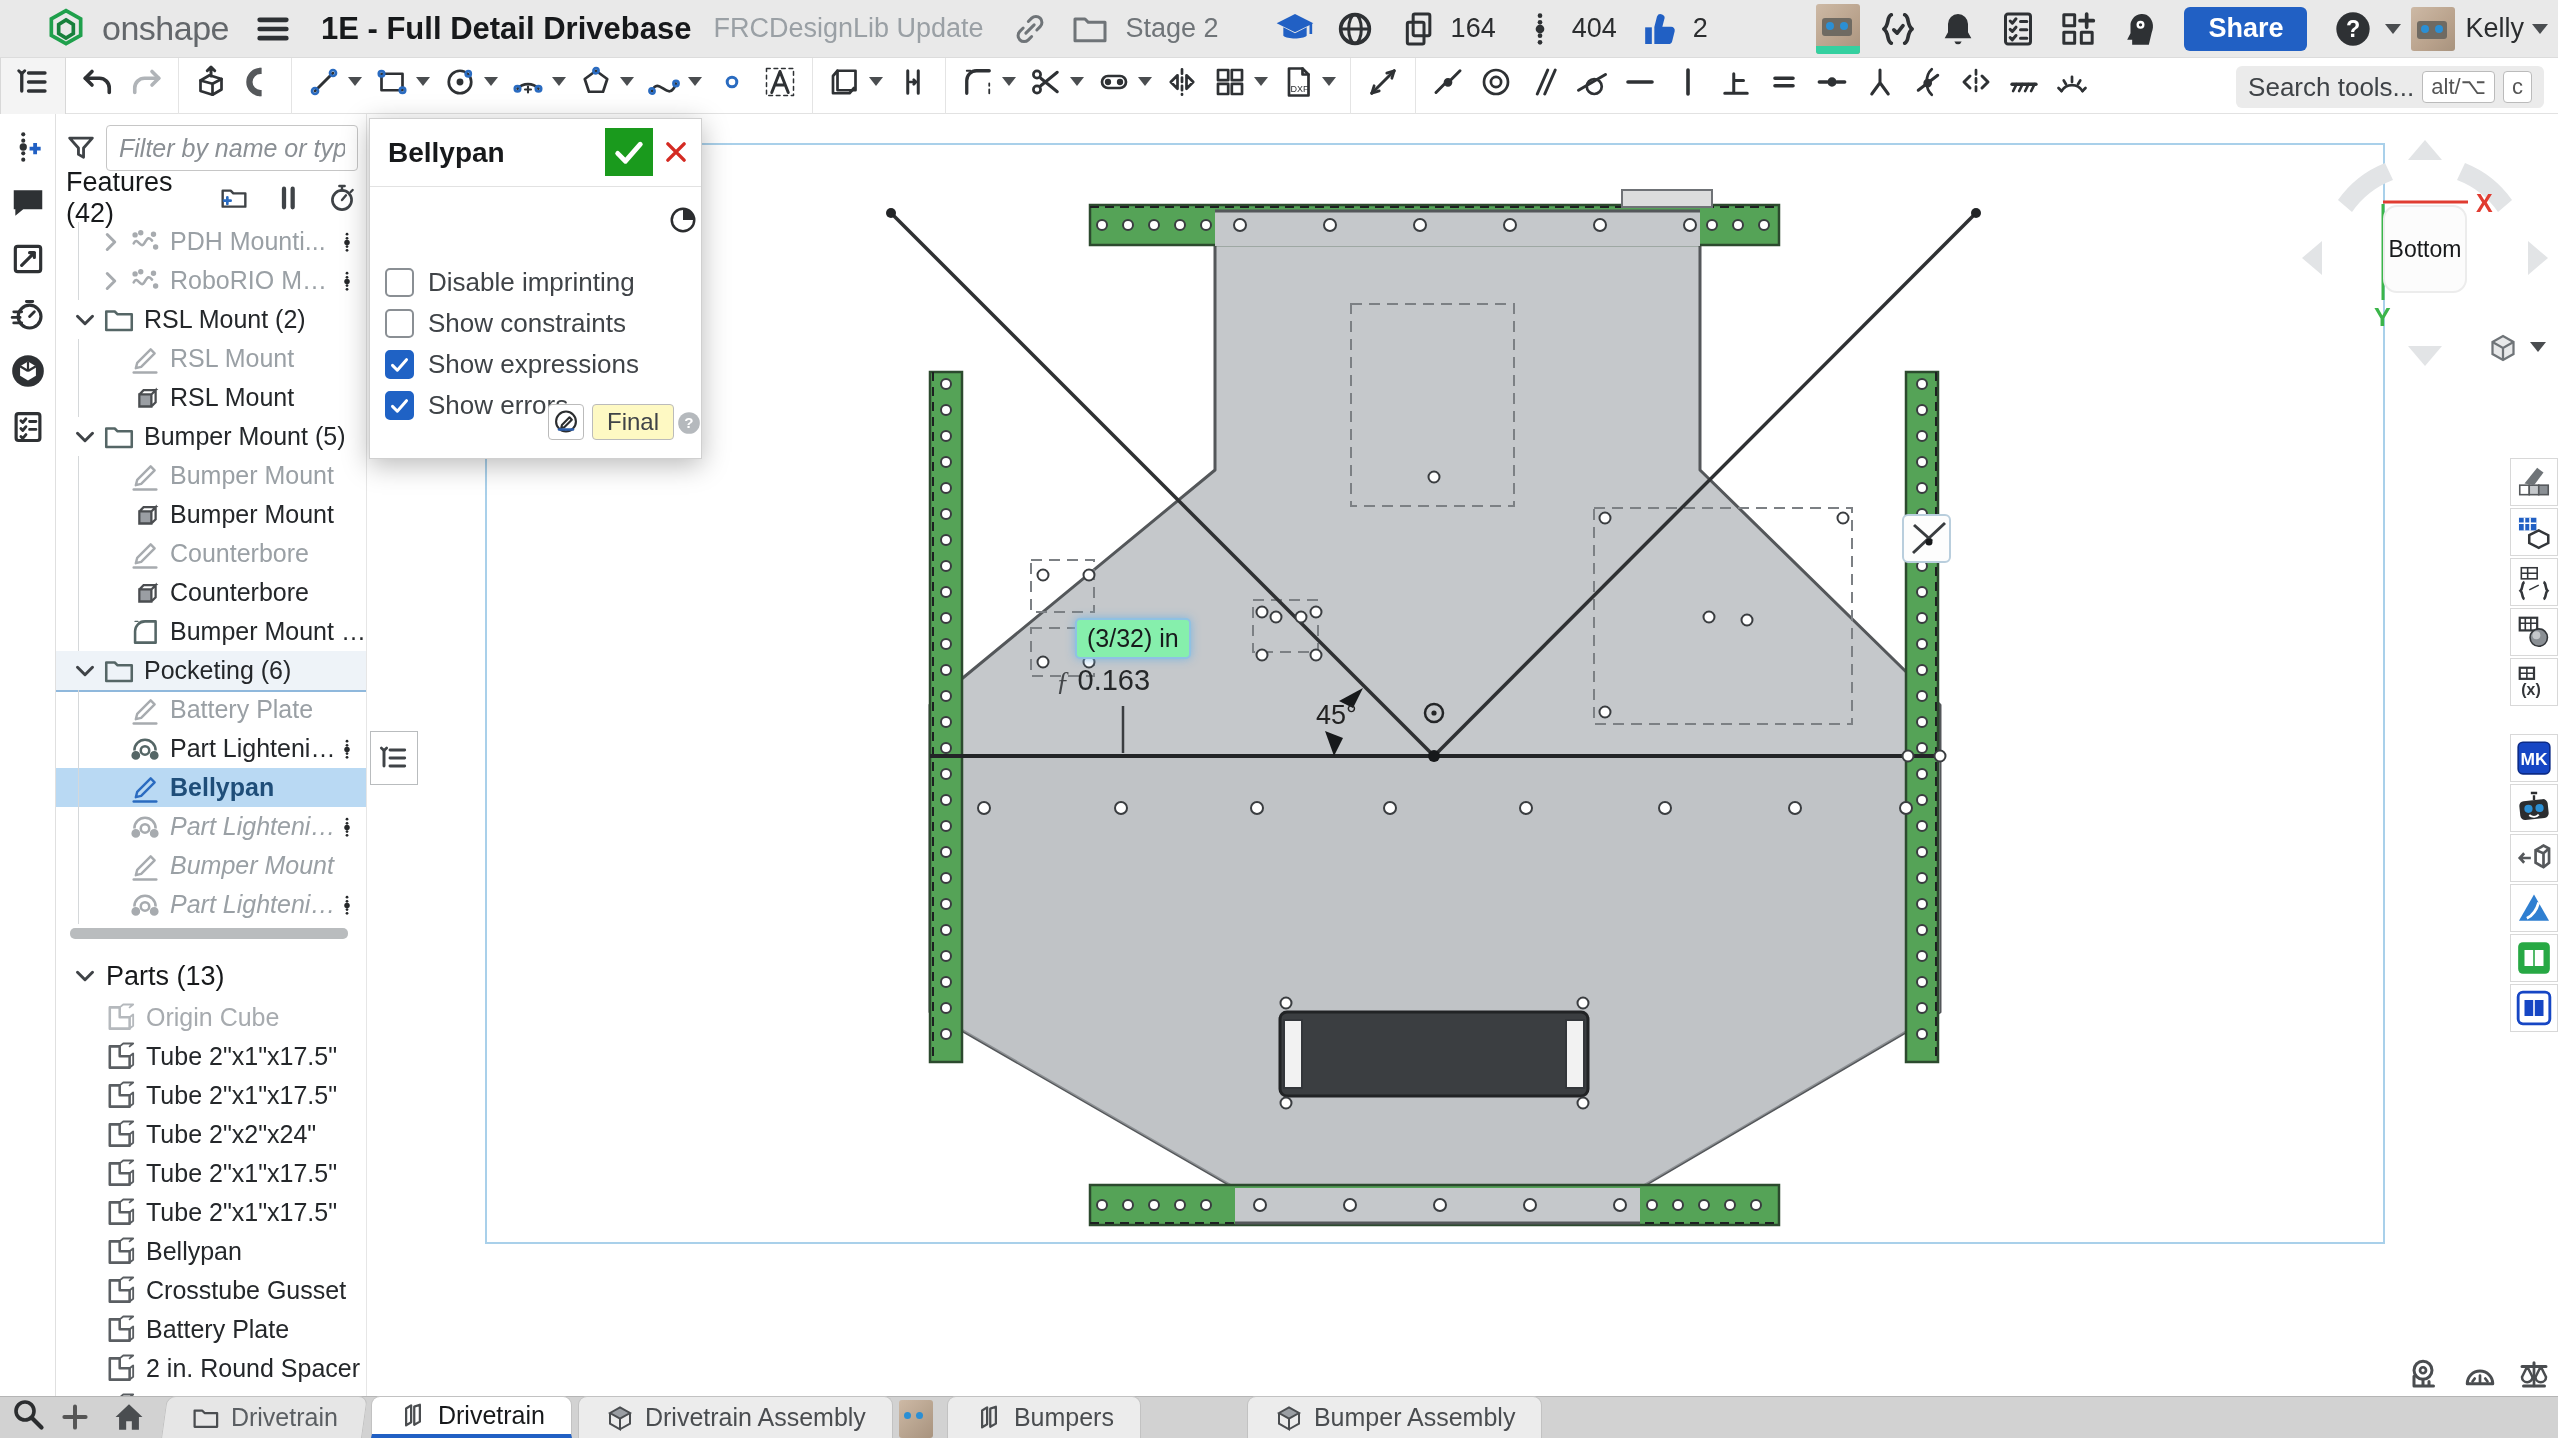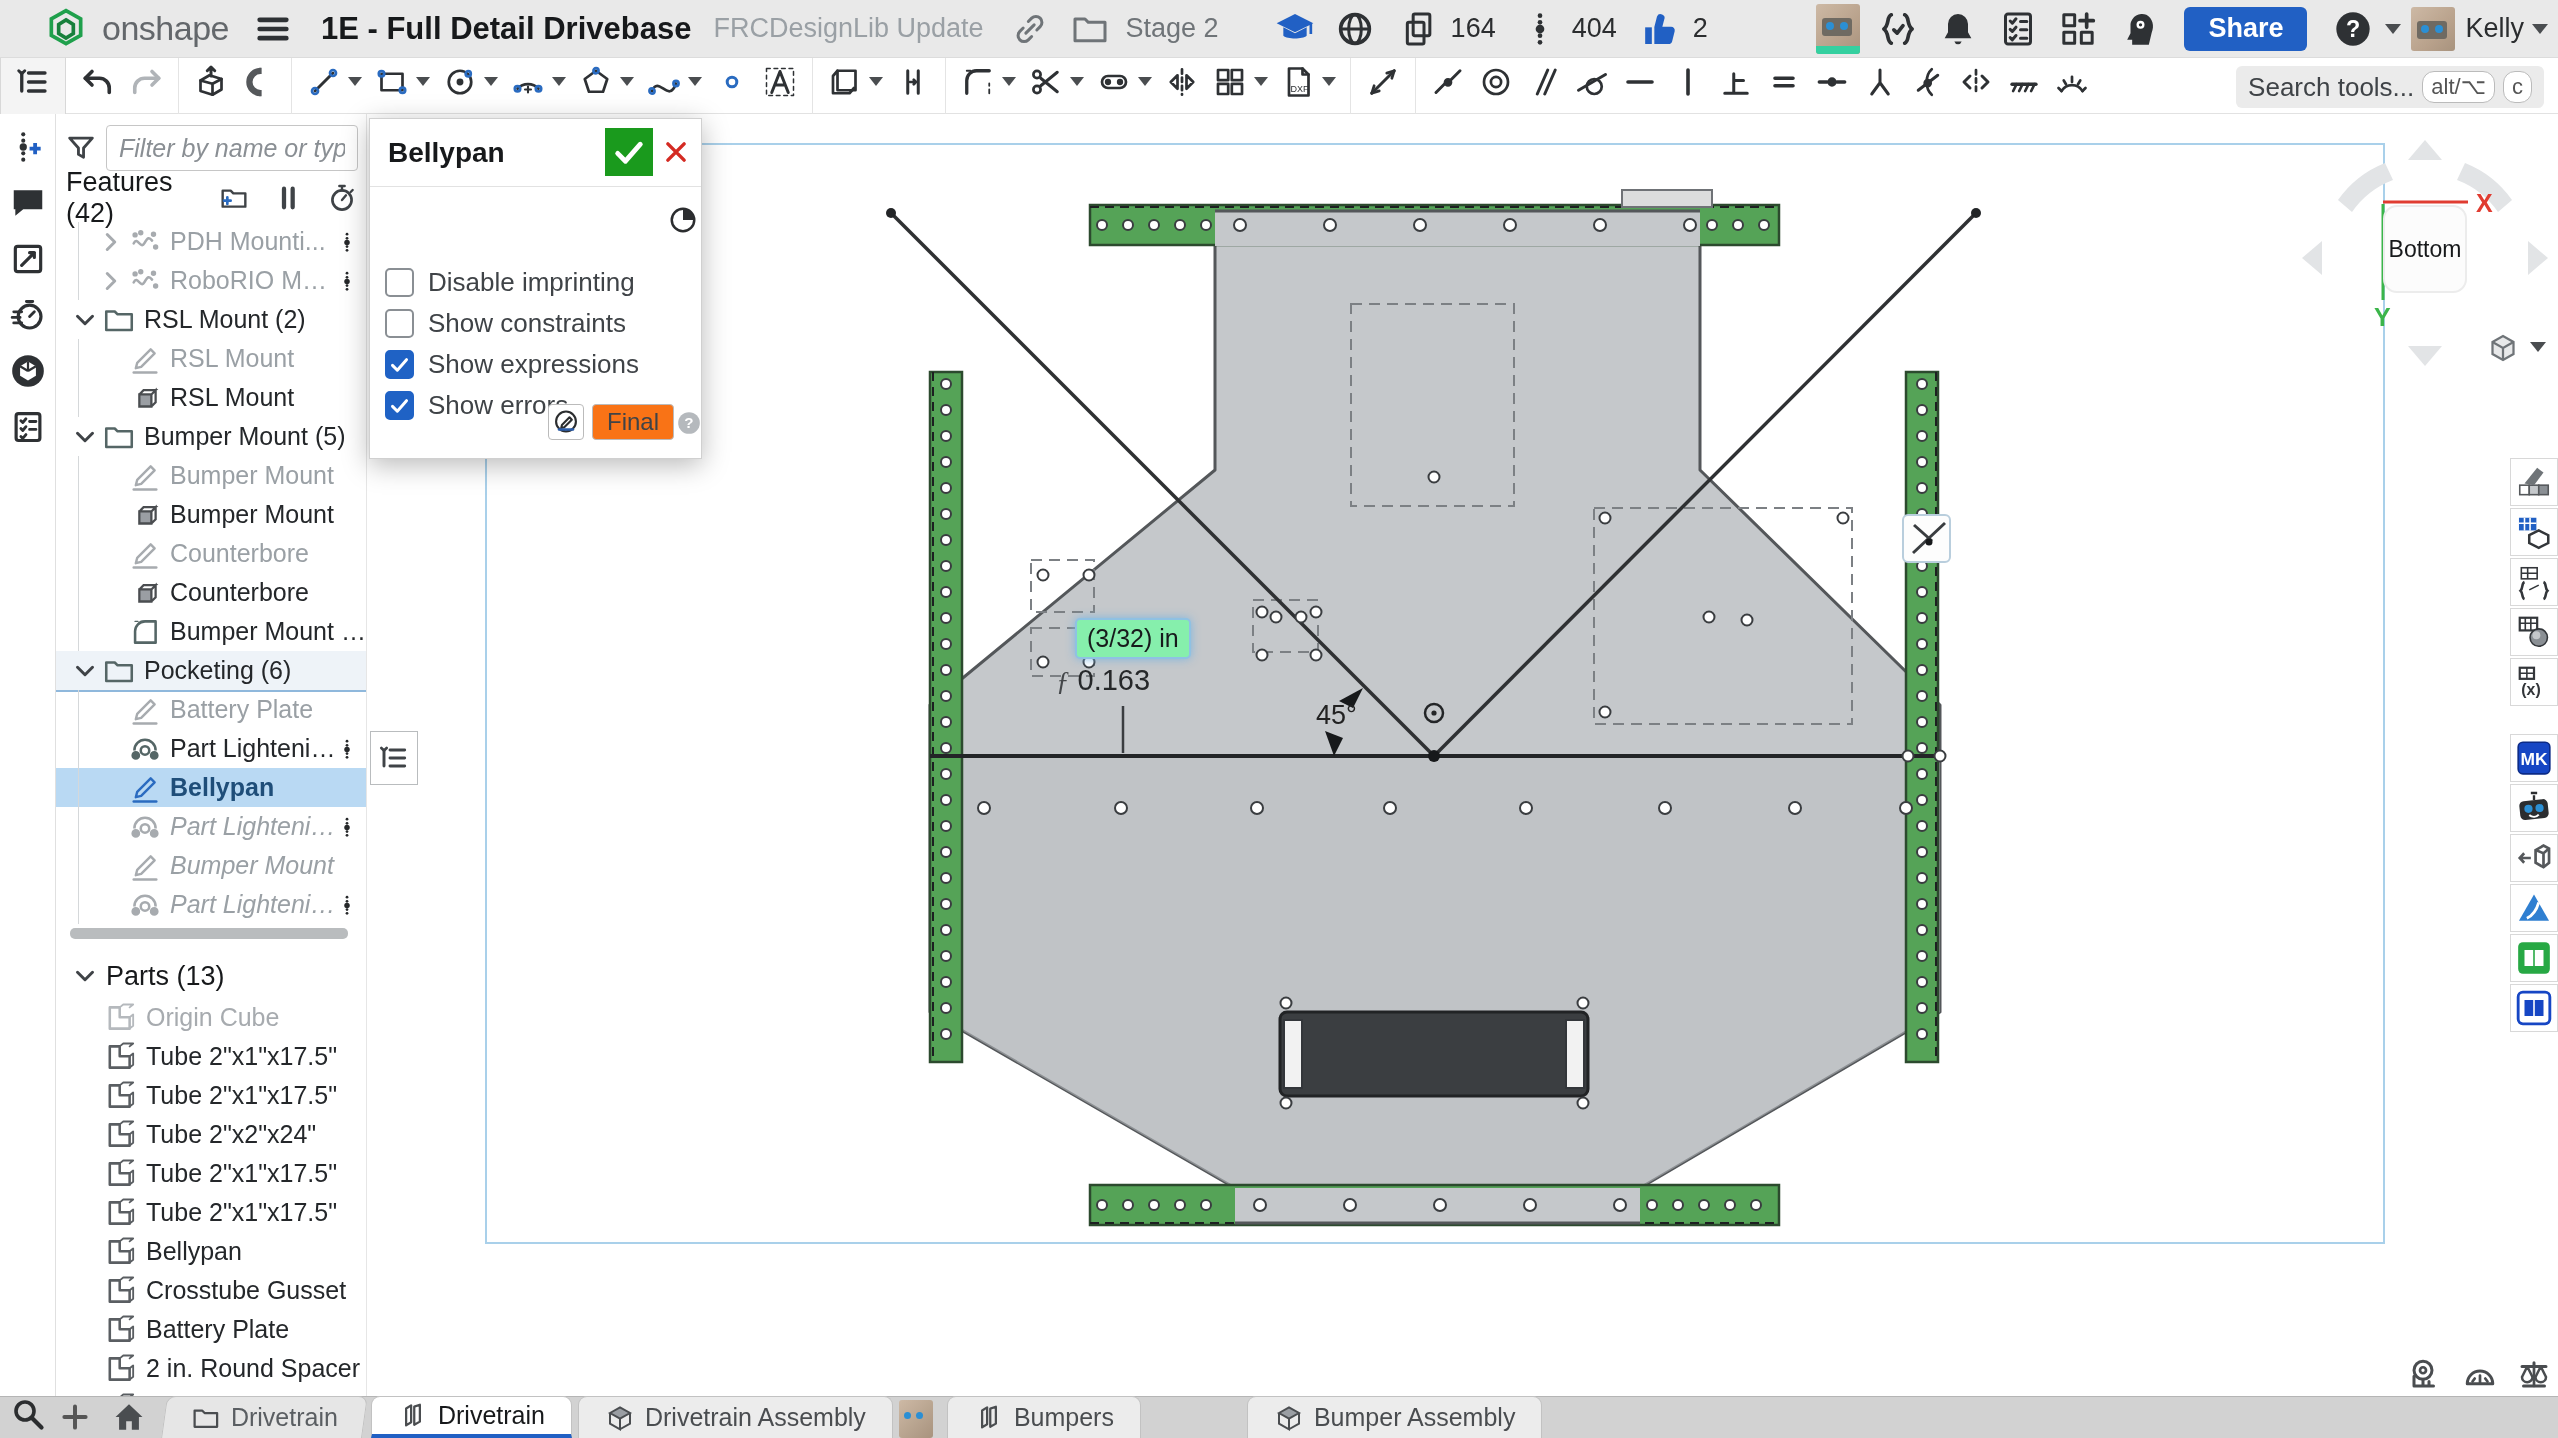--- a/index.html
+++ b/index.html
@@ -36,21 +36,21 @@
  border-bottom:1px solid #e2e2e2;display:flex;align-items:center;z-index:25}
 .tgroup{display:flex;align-items:flex-start;height:56px;padding:0 8px;border-right:1px solid #e4e4e4}
 .tgroup.nodiv{border-right:none}
 .tbtn{display:flex;align-items:center;height:48px;padding:0 6px;color:#2e3134;border-radius:4px}
 .tbtn .ic{width:36px;height:36px}
 .tbtn.dim{color:#b0b4b8}
 .tbtn .tcaret{width:0;height:0;border-left:7px solid transparent;border-right:7px solid transparent;border-top:9px solid #4a4d50;margin-left:6px}
 #g-first{background:#f4f4f4;border-right:1px solid #d8d8d8;border-left:1px solid #d8d8d8}
 #search-tools{position:absolute;right:14px;top:8px;height:42px;background:#ebebeb;border-radius:6px;
  display:flex;align-items:center;padding:0 12px;font-size:26px;color:#3f4347}
-#search-tools kbd{background:#fff;border:1px solid #bbb;border-radius:12px;font-family:"Liberation Sans",sans-serif;
+#search-tools kbd{background:#fff;border:1px solid #bbb;border-radius:4px;font-family:"Liberation Sans",sans-serif;
  font-size:22px;color:#555;padding:2px 8px;margin-left:8px}
 
 #left-strip{position:absolute;left:0;top:114px;width:56px;height:1289px;background:#fff;
  border-right:1px solid #e0e0e0;display:flex;flex-direction:column;align-items:center;padding-top:14px;z-index:20}
 #left-strip .s-ic{width:38px;height:38px;color:#2e3134;margin-bottom:18px}
 #corner-cursor{position:absolute;left:10px;top:1396px;width:36px;height:36px;color:#2b2d2f;z-index:40}
 
 #sidebar{position:absolute;left:56px;top:114px;width:311px;height:1289px;background:#fff;z-index:20;overflow:hidden;border-right:1px solid #e6e6e6}
 #filter-row{position:absolute;left:0;top:10px;width:100%;height:48px;display:flex;align-items:center}
 #funnel{width:34px;height:34px;color:#3f4347;margin-left:8px}
@@ -110,21 +110,21 @@
 .dchk .box{width:29px;height:29px;border:2px solid #8a8f94;border-radius:5px;background:#fff;flex:0 0 29px;
  display:flex;align-items:center;justify-content:center;color:#fff}
 .dchk.on .box{background:#1f62c5;border-color:#1f62c5}
 .dchk .box svg{width:21px;height:21px}
 .dchk .lbl{font-size:26px;color:#3f4347;margin-left:14px;white-space:nowrap}
 #dlg-footer{position:absolute;left:0;bottom:10px;width:100%;height:44px}
 #sketch-btn{position:absolute;left:178px;top:0;width:36px;height:36px;border:1px solid #bbb;border-radius:4px;
  background:#fff;color:#2b2d2f;display:flex;align-items:center;justify-content:center}
 #sketch-btn .ic{width:28px;height:28px}
 #final-btn{position:absolute;left:222px;top:0;height:36px;padding:0 14px;border:1px solid #bbb;border-radius:4px;
- background:#f97316;font-family:"Liberation Sans",sans-serif;font-size:24px;color:#3f4347}
+ background:#fef9c3;font-family:"Liberation Sans",sans-serif;font-size:24px;color:#3f4347}
 #dlg-help{position:absolute;left:306px;top:6px;width:26px;height:26px;color:#b5b9bd}
 
 #canvas-wrap{position:absolute;left:367px;top:114px;width:2191px;height:1289px;background:#fff;z-index:1}
 #dim-tooltip{position:absolute;left:1075px;top:618px;background:#86efac;border:2px solid #8fc1e3;border-radius:5px;
  box-shadow:0 0 10px rgba(120,180,225,.9);padding:4px 10px;font-size:25px;color:#17191b;z-index:6;white-space:nowrap}
 #dim-val{position:absolute;left:1056px;top:664px;font-size:29px;color:#26282a;z-index:6;white-space:nowrap}
 #dim-val .fx{font-style:italic;font-family:"Liberation Serif",serif;color:#44474a;margin-right:8px;font-size:27px}
 #angle-val{position:absolute;left:1316px;top:700px;font-size:27px;color:#222;z-index:6}
 
 #viewcube{position:absolute;left:2290px;top:128px;width:270px;height:250px;z-index:8}

